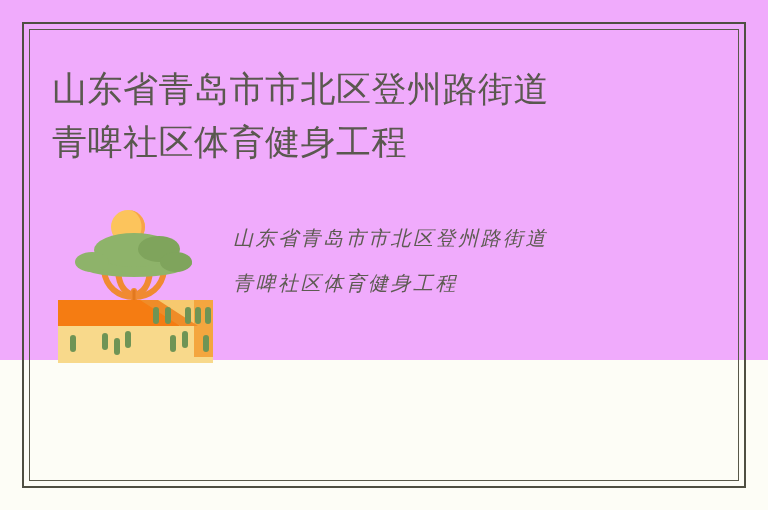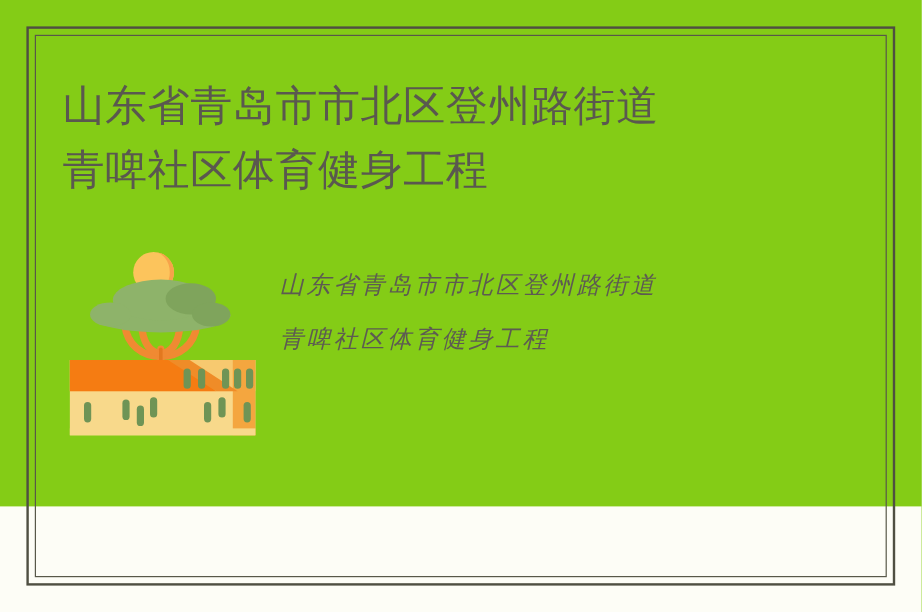--- a/index.html
+++ b/index.html
@@ -10,22 +10,22 @@
     width: 768px;
     height: 510px;
     background: #fdfdf6;
     font-family: "Liberation Sans", "DejaVu Sans", sans-serif;
     overflow: hidden;
   }
 
   #poster {
     position: relative;
     width: 768px;
-    height: 422px;
-    background: #84cc16;
+    height: 360px;
+    background: #f0abfc;
     box-sizing: border-box;
   }
 
   
   .frame-outer {
     position: absolute;
     left: 22px;
     top: 22px;
     width: 724px;
     height: 466px;

